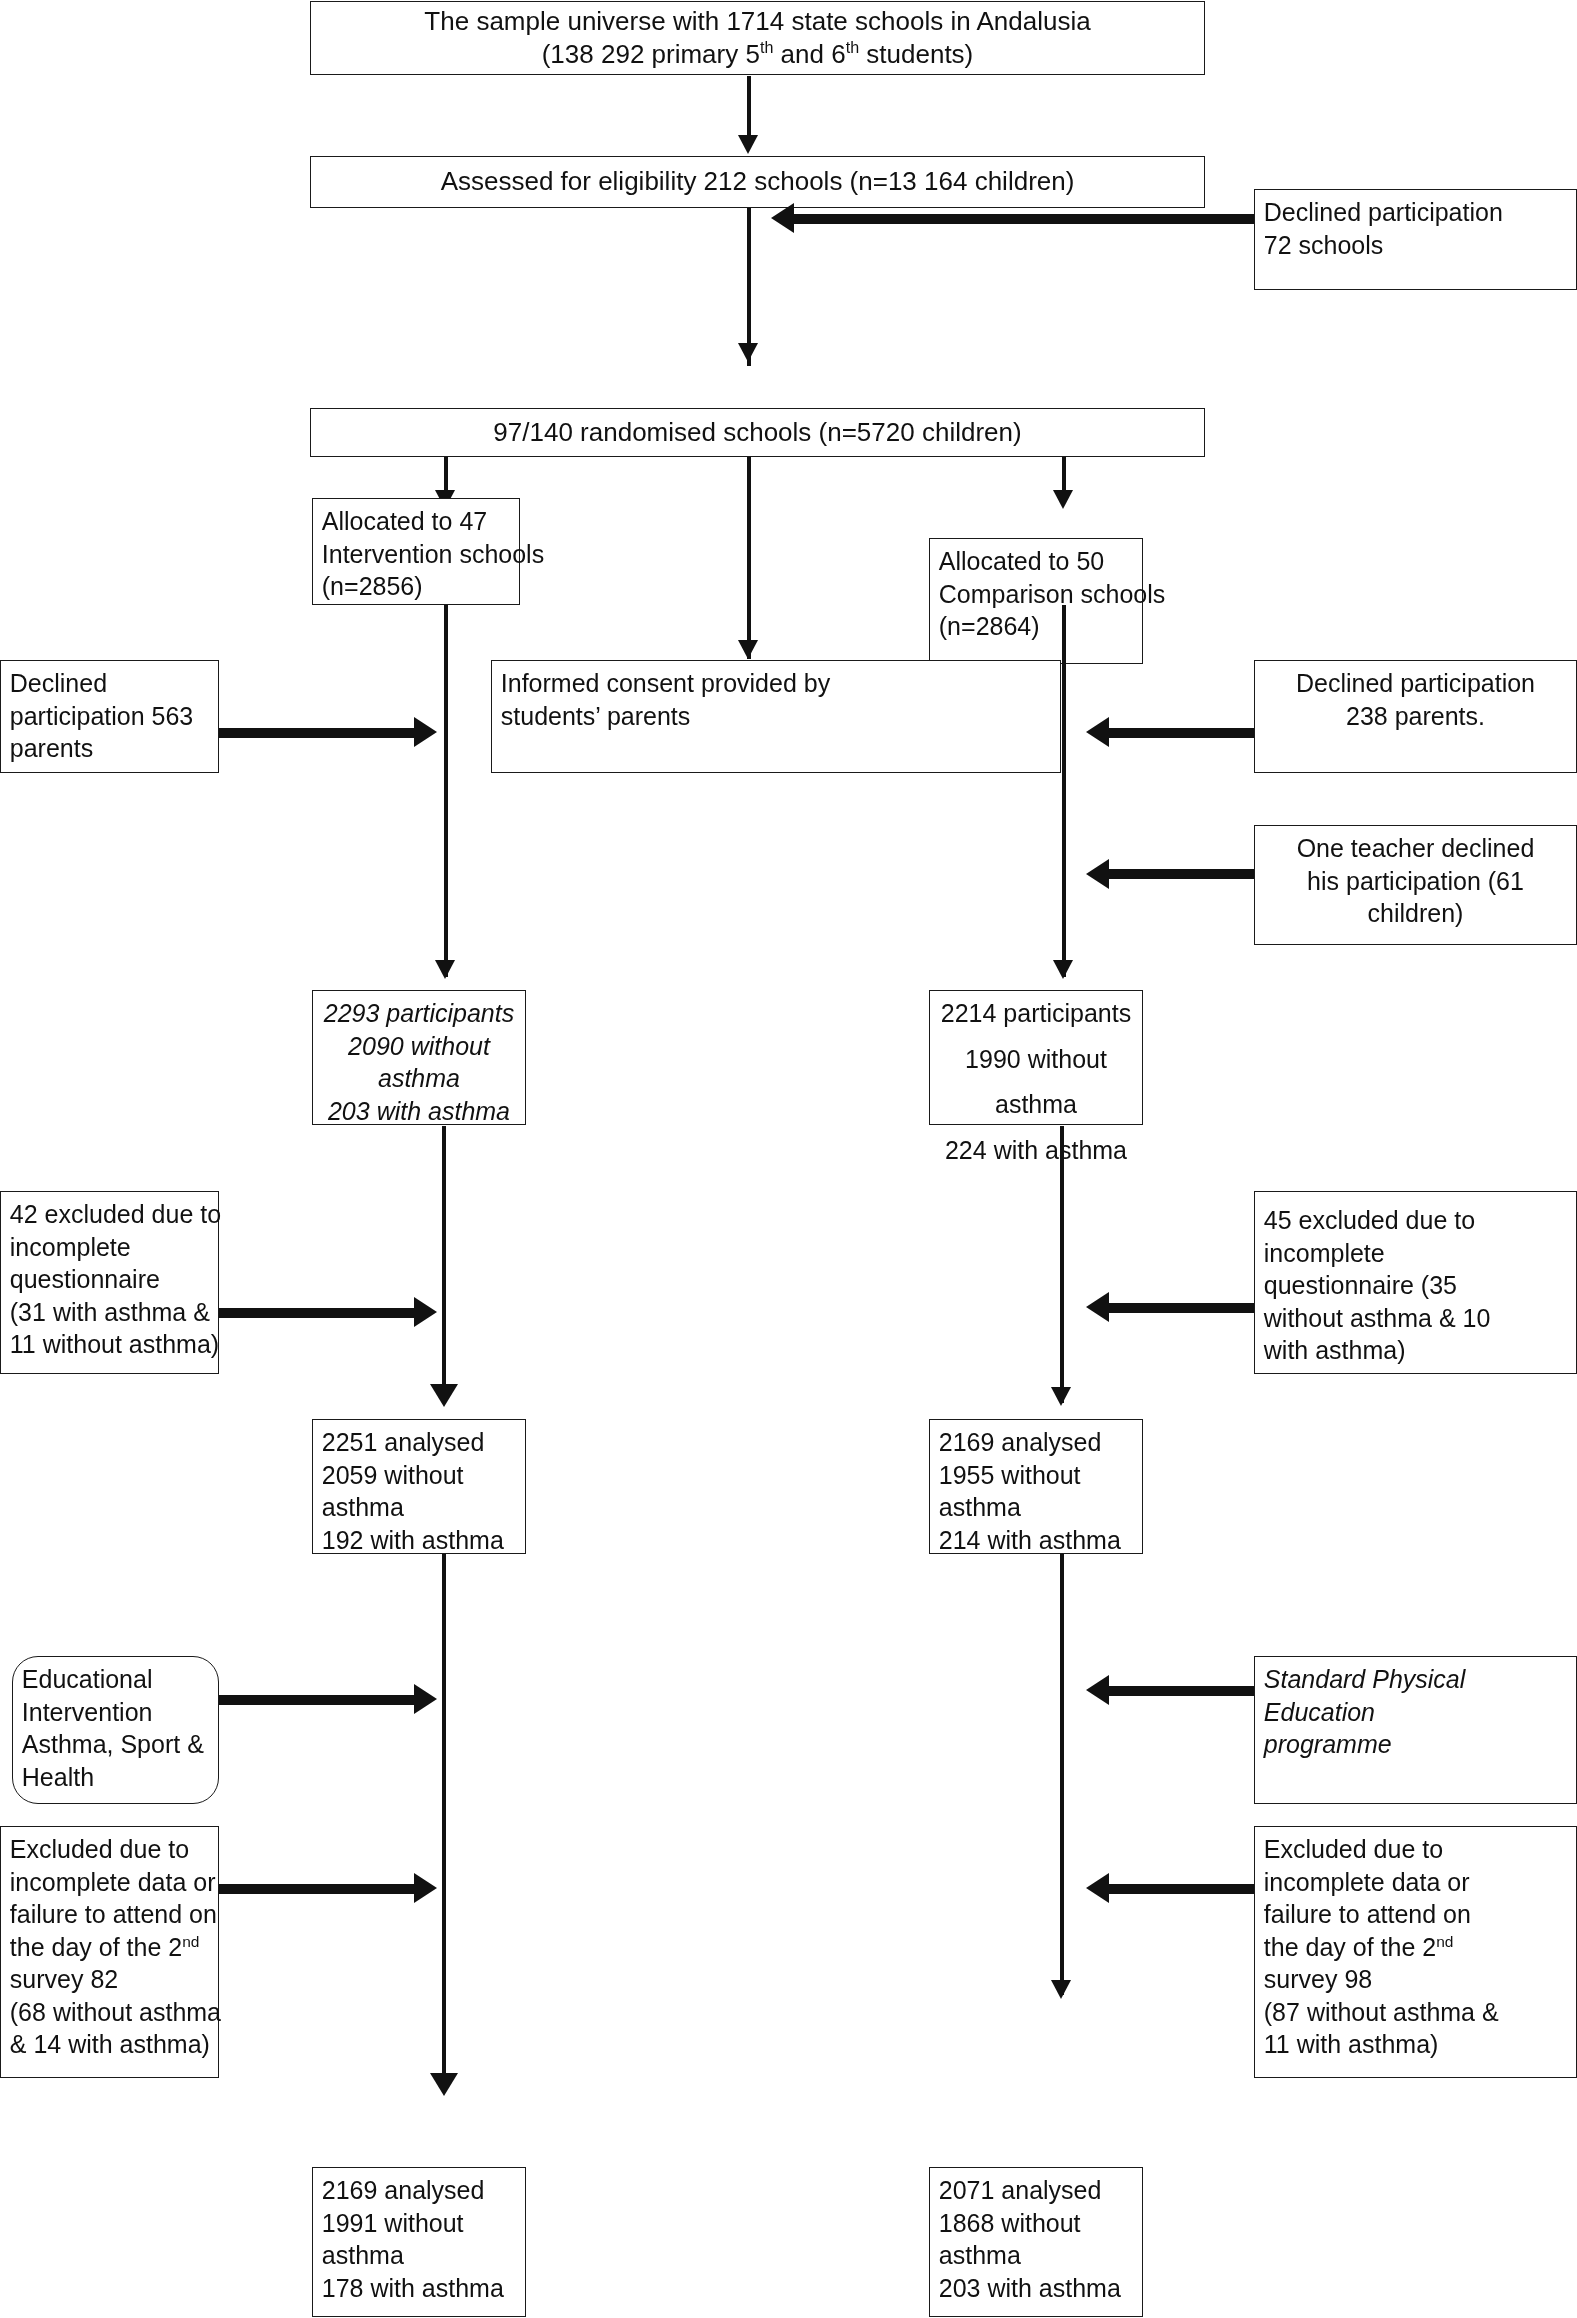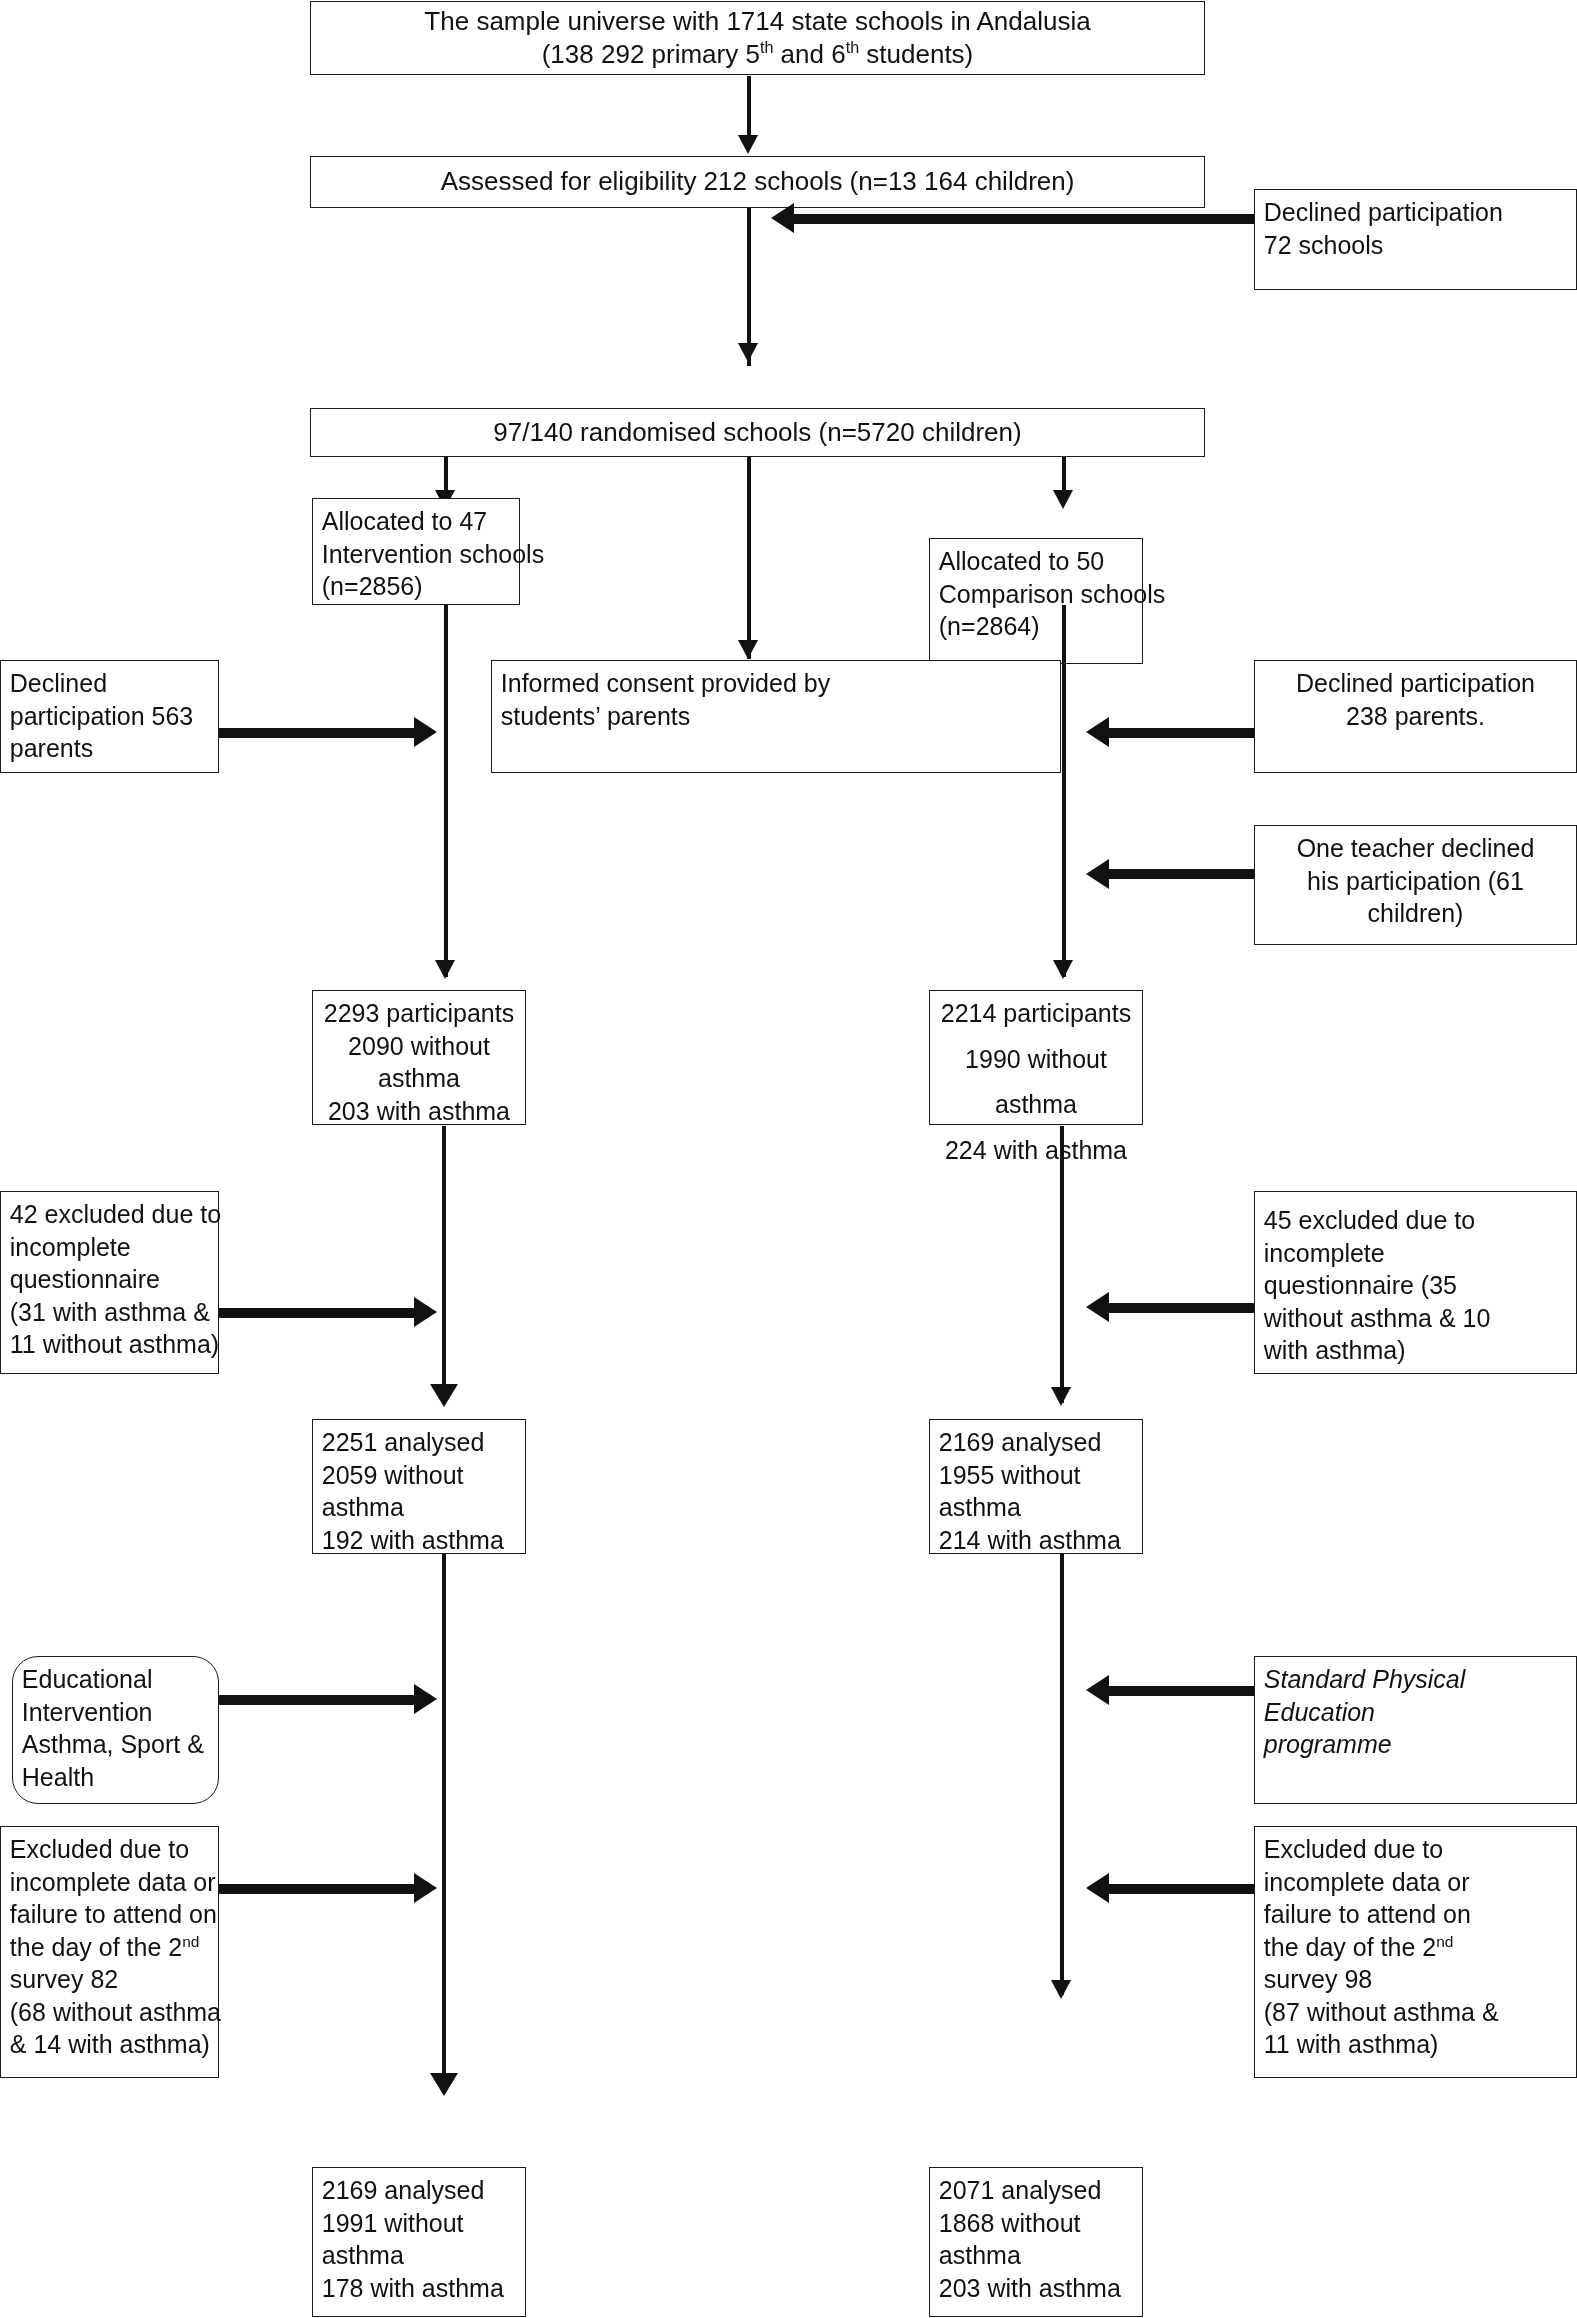--- a/index.html
+++ b/index.html
@@ -157,21 +157,21 @@
   <div class="arrow-left" style="left:1086px; top:717px;"></div>
 
   <div class="box center" style="left:1254px; top:825px; width:323px; height:120px;">
     <span class="ln">One teacher declined</span>
     <span class="ln">his participation (61</span>
     <span class="ln">children)</span>
   </div>
   <div class="hline thick" style="left:1109px; top:869px; width:145px;"></div>
   <div class="arrow-left" style="left:1086px; top:859px;"></div>
 
-  <div class="box center" style="left:312px; top:990px; width:214px; height:135px;">
+  <div class="box center" style="left:312px; top:990px; width:214px; height:135px;font-style:italic;">
     <span class="ln">2293 participants</span>
     <span class="ln">2090 without</span>
     <span class="ln">asthma</span>
     <span class="ln">203 with asthma</span>
   </div>
 
   <div class="box center" style="left:929px; top:990px; width:214px; height:135px;gap:13px;">
     <span class="ln">2214 participants</span>
     <span class="ln">1990 without</span>
     <span class="ln">asthma</span>

